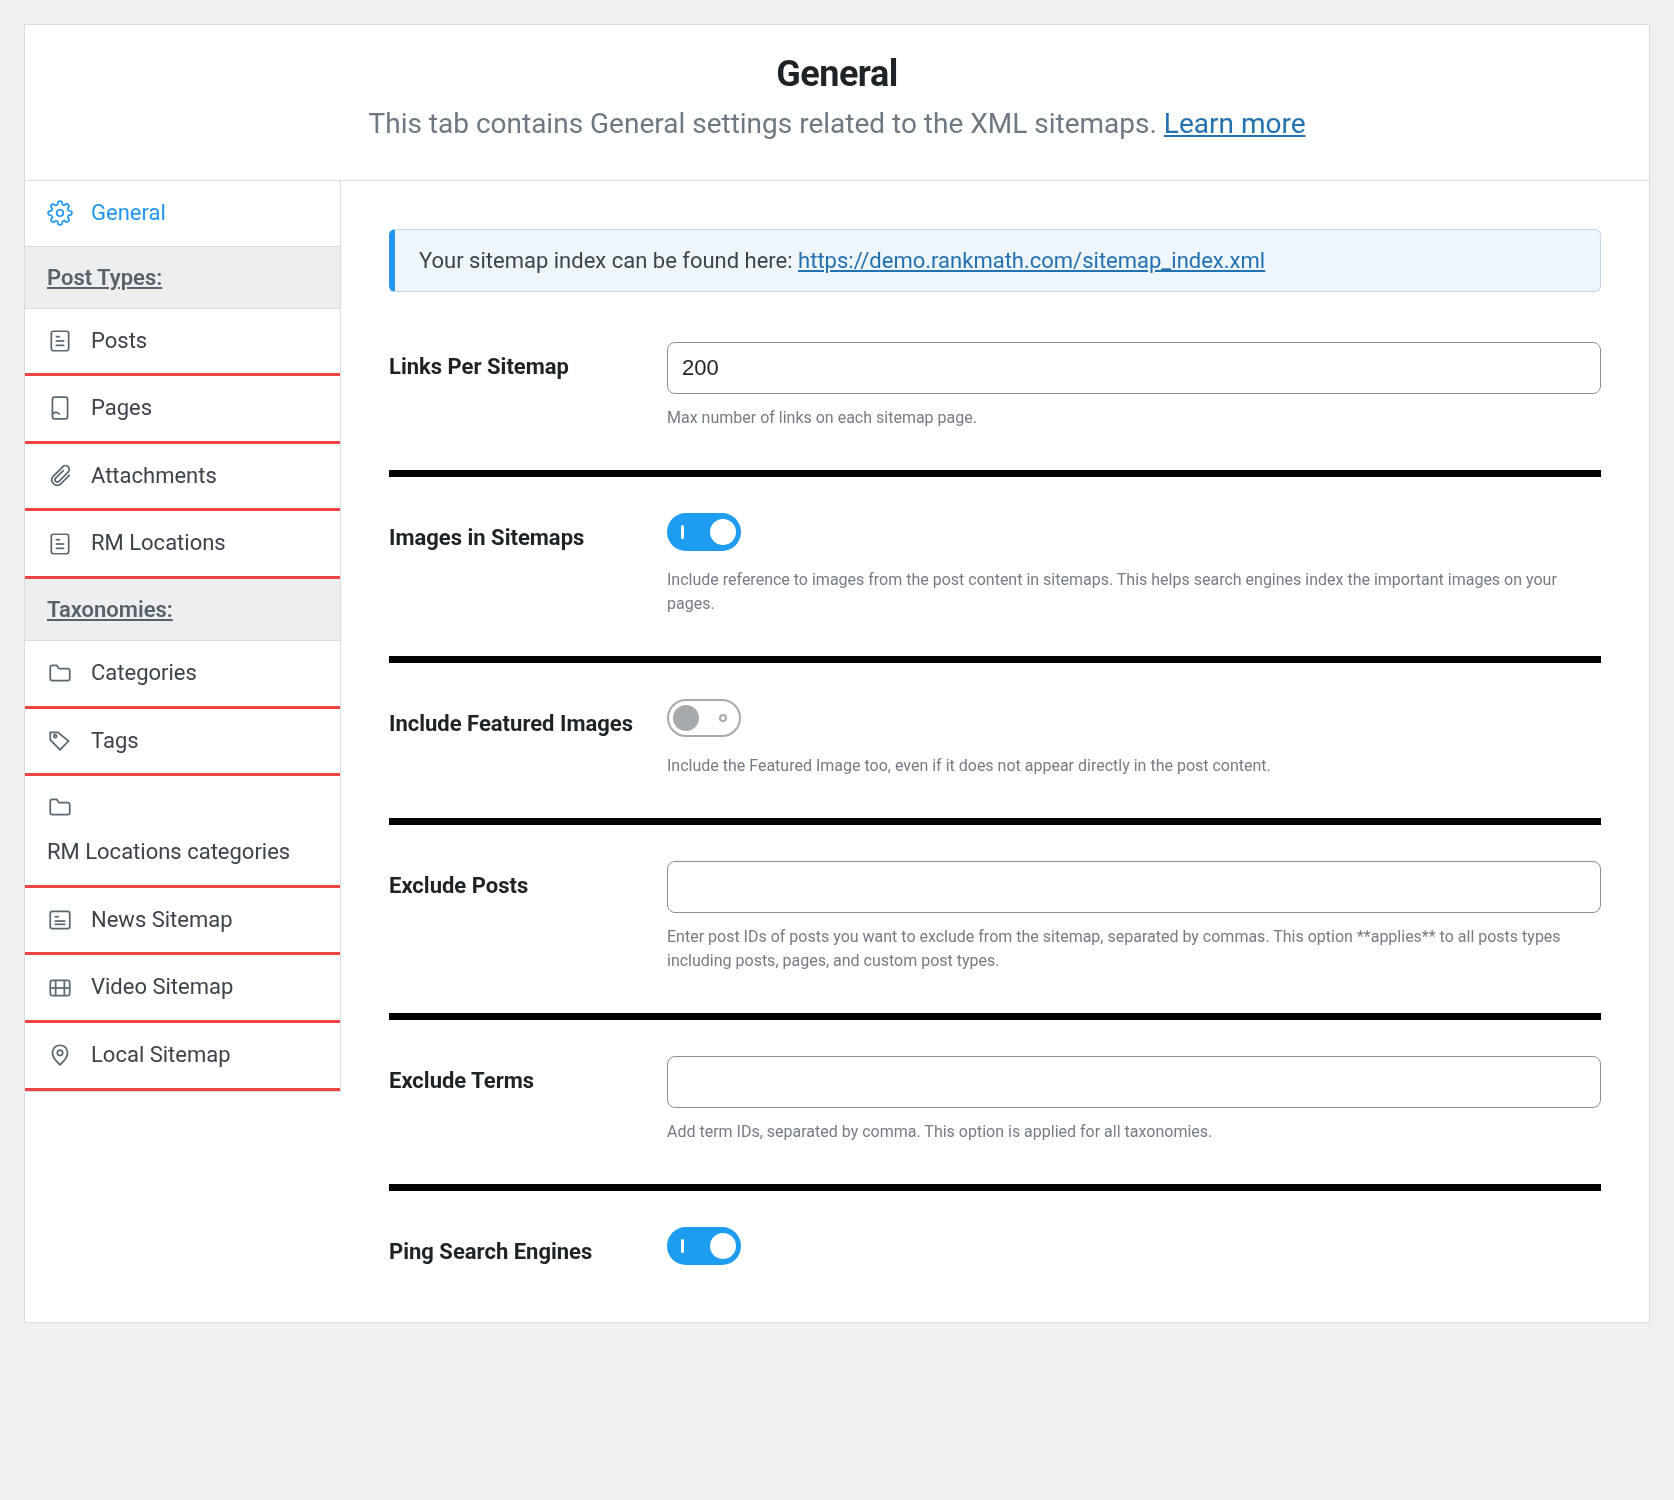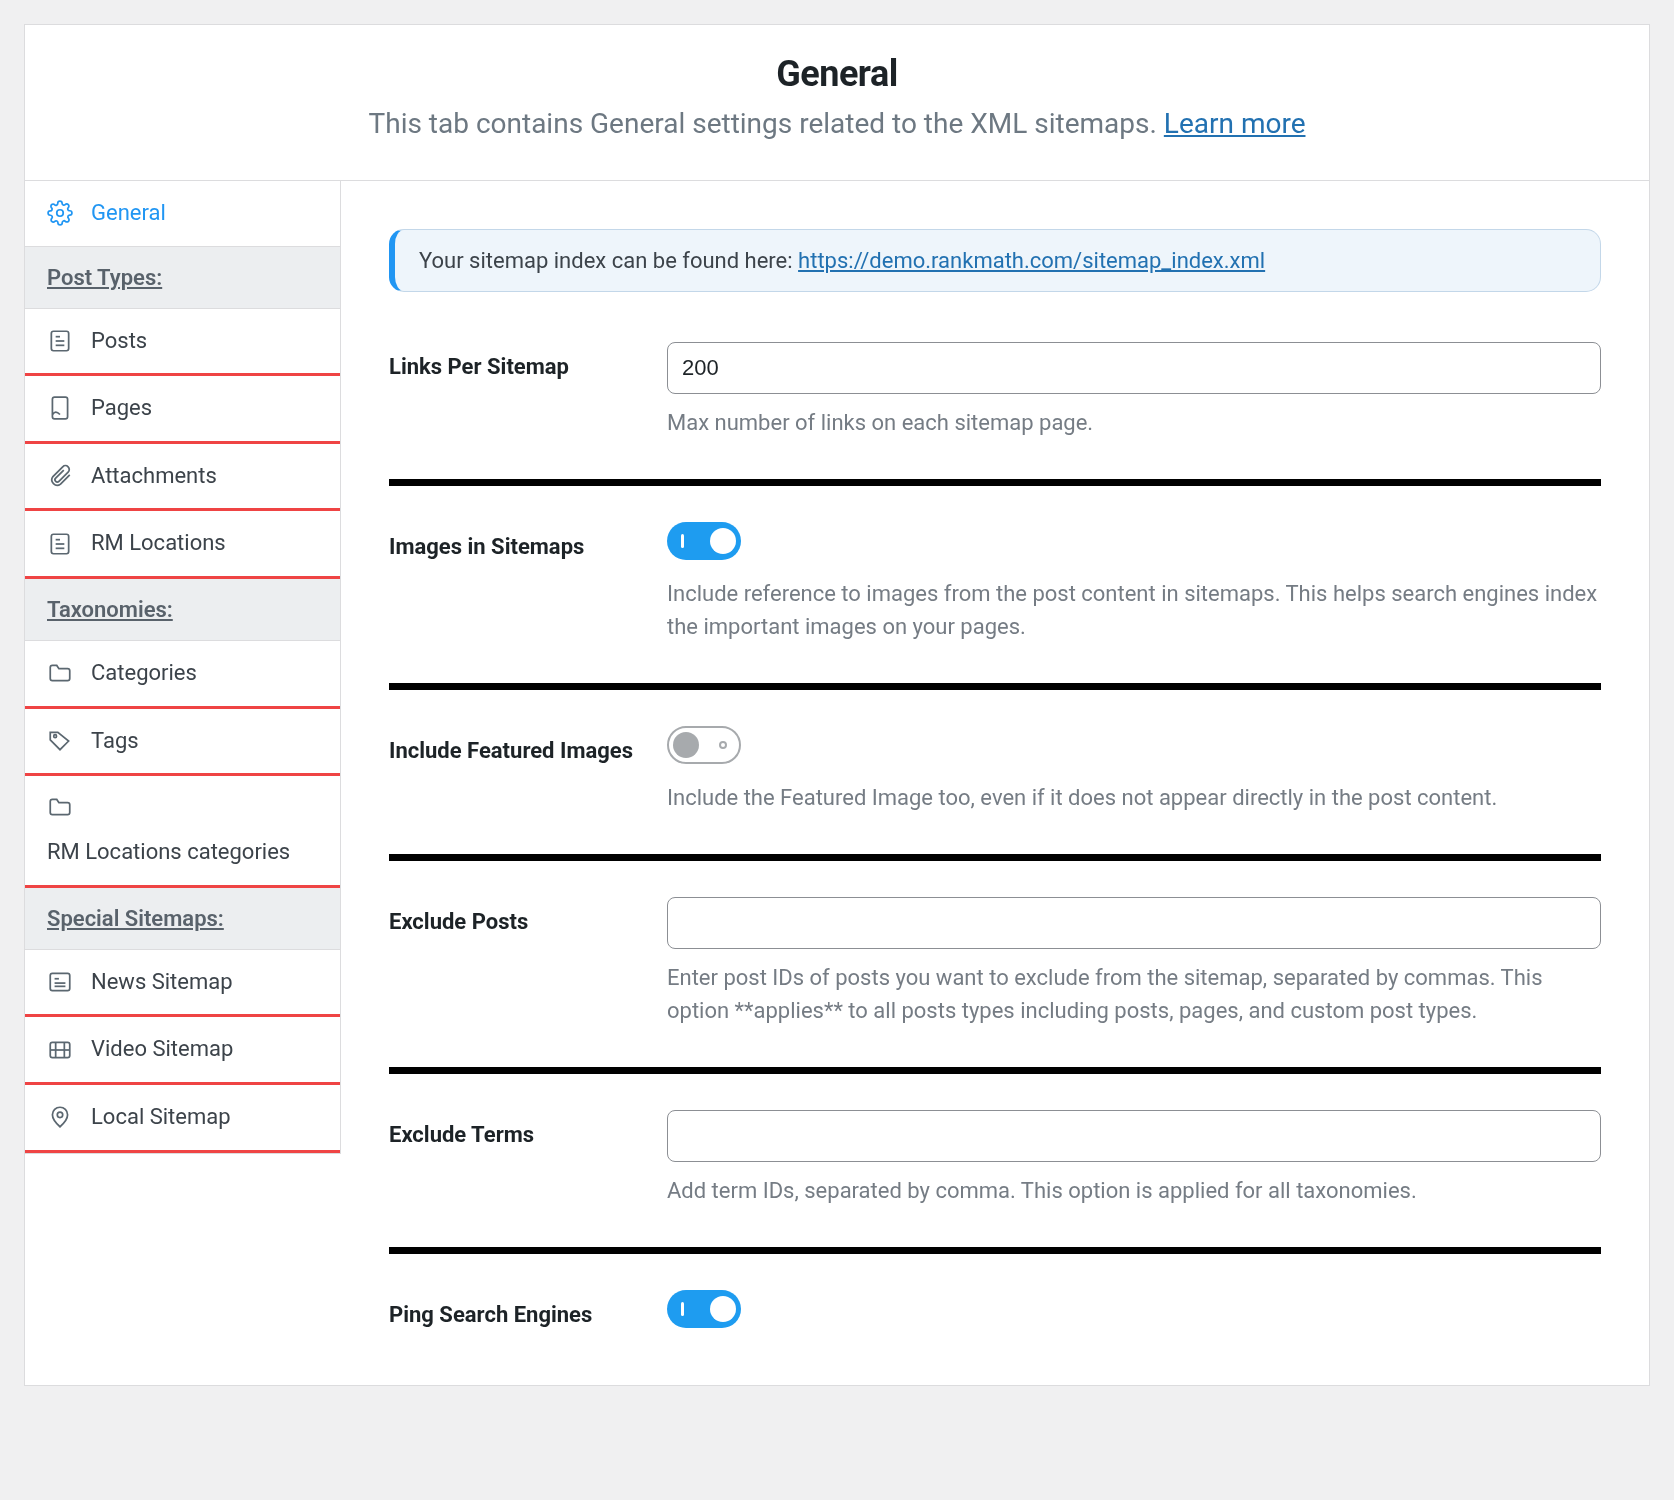--- a/index.html
+++ b/index.html
@@ -78,21 +78,21 @@
       fill: none;
     }
     .content {
       flex: 1;
       padding: 48px 48px 12px;
     }
     .notice {
       border: 1px solid #c3d7e9;
       border-left: 6px solid #2196f3;
       background: #eef5fb;
-      border-radius: 15px;
+      border-radius: 6px;
       padding: 18px 24px;
       font-size: 22px;
       color: #3c434a;
       margin-bottom: 50px;
     }
     .notice a { color: #2271b1; text-decoration: underline; }
     .row {
       display: flex;
       align-items: flex-start;
       gap: 20px;
@@ -113,21 +113,21 @@
       width: 100%;
       border: 1px solid #8c8f94;
       border-radius: 8px;
       padding: 12px 14px;
       font-size: 22px;
       color: #1d2327;
       background: #fff;
     }
     .help {
       margin-top: 12px;
-      font-size: 22px;
+      font-size: 16px;
       color: #757c84;
       line-height: 1.5;
     }
     .toggle {
       display: inline-block;
       width: 74px; height: 38px;
       border-radius: 20px;
       position: relative;
       cursor: pointer;
     }
@@ -221,21 +221,20 @@
           </svg>
         <span>Tags</span>
       </a>
       <a href="#" class="item multiline">
         <svg class="icon" viewBox="0 0 24 24">
             <path d="M3 7a2 2 0 0 1 2-2h4l2 3h8a2 2 0 0 1 2 2v7a2 2 0 0 1-2 2H5a2 2 0 0 1-2-2z"></path>
           </svg>
         <span>RM Locations categories</span>
       </a>
 
-      <div class="section-header">Special Sitemaps:</div>
 
       <a href="#" class="item">
         <svg class="icon" viewBox="0 0 24 24">
             <rect x="3" y="4" width="18" height="16" rx="2"></rect>
             <line x1="7" y1="9" x2="11" y2="9"></line>
             <line x1="7" y1="13" x2="17" y2="13"></line>
             <line x1="7" y1="16" x2="17" y2="16"></line>
           </svg>
         <span>News Sitemap</span>
       </a>

